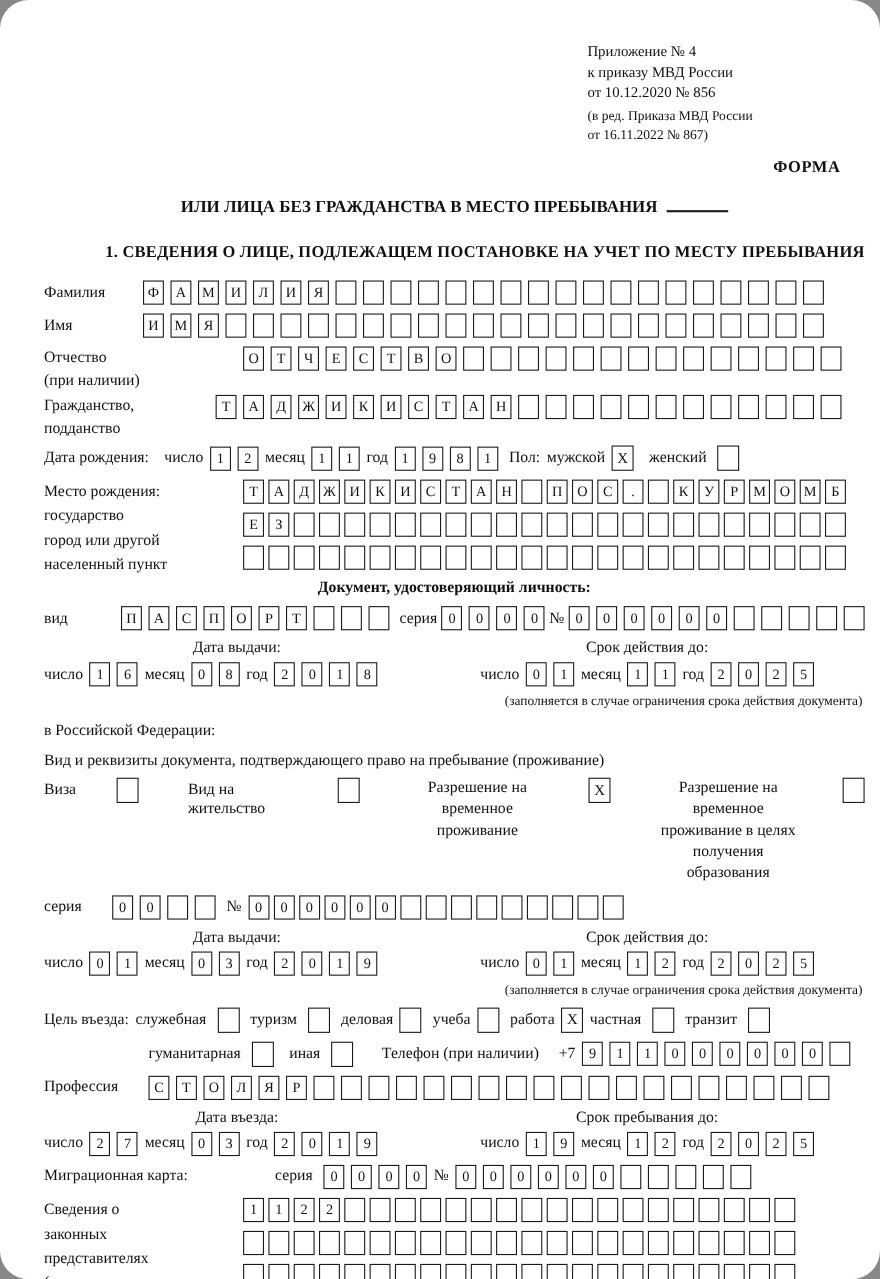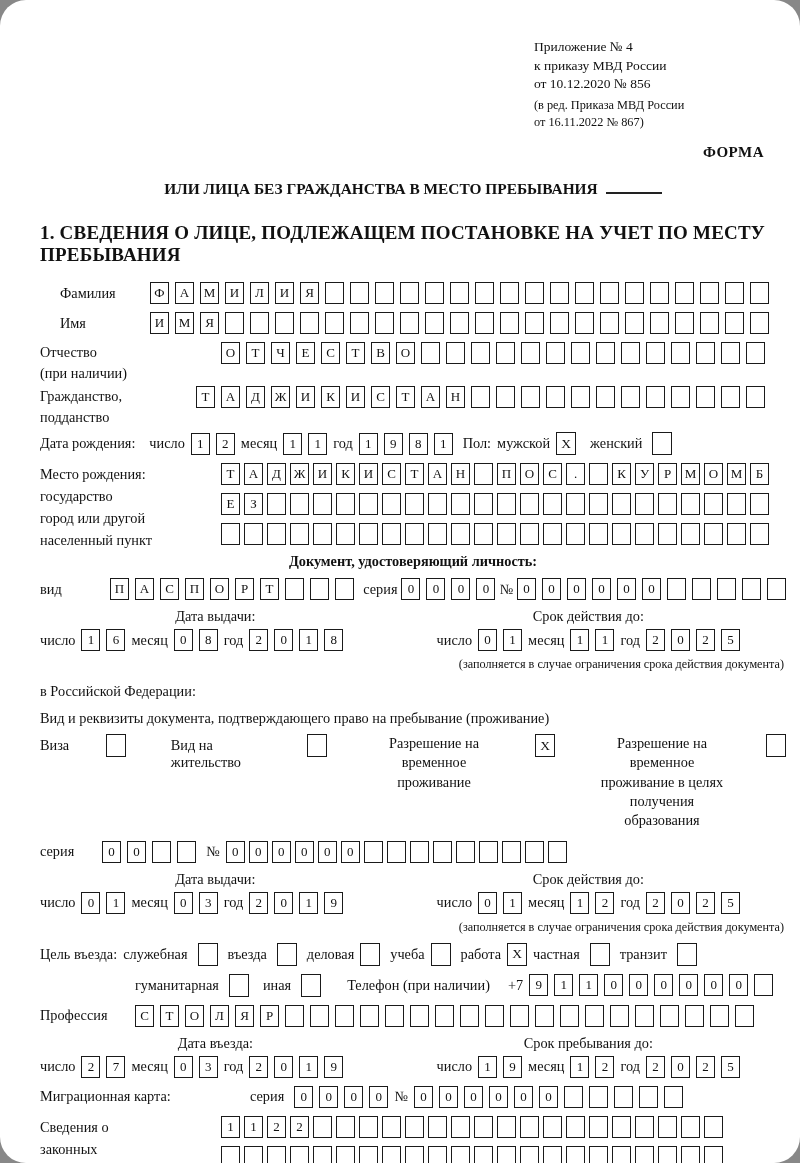--- a/index.html
+++ b/index.html
@@ -7,26 +7,26 @@
   .page {
     width:800px; height:1163px; margin:0 auto; background:#ffffff;
     font-family:"Liberation Serif","DejaVu Serif",serif; color:#111;
     padding:26px 14px 0 40px; overflow:hidden; position:relative;border-radius:26px;
   }
   .hdr { margin-left:auto; width:252px; font-size:13.5px; line-height:1.38; padding-top:12px; }
   .hdr-sub { font-size:12.3px; line-height:1.4; margin-top:3px; }
   .forma { text-align:right; padding-right:22px; font-weight:bold; font-size:15px; margin-top:13px; letter-spacing:.5px; }
   .title { text-align:center; font-weight:bold; font-size:15.4px; line-height:1.5; margin-top:16px; }
   .blank-line { display:inline-block; width:56px; border-bottom:2px solid #222; margin-left:8px; }
-  .section { text-align:left; font-weight:bold; font-size:19px; margin-top:22px; letter-spacing:.2px; }
+  .section { text-align:right; font-weight:bold; font-size:15px; margin-top:22px; letter-spacing:.2px; }
   .form { margin-top:16px; font-size:14.3px; }
   .frow { display:flex; align-items:center; flex-wrap:nowrap; margin-bottom:8px; }
   .frow.top { align-items:flex-start;gap:16px; }
   .lblcol { flex:0 0 auto; line-height:21px; }
-  .w90 { width:90px;margin-left:20px; } .w140 { width:140px; } .w165 { width:165px; } .w95 { width:95px; }
+  .w90 { width:90px; } .w140 { width:140px; } .w165 { width:165px; } .w95 { width:95px; }
   .cells { display:inline-flex; gap:6px; flex:0 0 auto; }
   .cells.tight { gap:4px; }
   .cell {
     width:19px; height:22px; border:1.7px solid #1a1a1a; background:#fff;
     display:inline-flex; align-items:center; justify-content:center;
     font-size:13px; flex:0 0 auto;
   }
   .cbox .cell { width:20px; height:23px; font-size:13.5px; }
   .stack > .frow { margin-bottom:8px; }
   .doc-heading { text-align:center; font-weight:bold; font-size:14.3px; margin:2px 0 8px 0; }
@@ -530,21 +530,21 @@
 
     <div class="frow">
       <span>Цель въезда:</span>
       <span class="gap6"></span>
       <span>служебная</span>
         <span class="gap10"></span>
       <span class="cells cbox">
           <span class="cell"></span>
         </span>
         <span class="gap10"></span>
-      <span>въезда</span>
+      <span>туризм</span>
         <span class="gap10"></span>
       <span class="cells cbox">
           <span class="cell"></span>
         </span>
         <span class="gap10"></span>
       <span>деловая</span>
         <span class="gap6"></span>
       <span class="cells cbox">
           <span class="cell"></span>
         </span>

